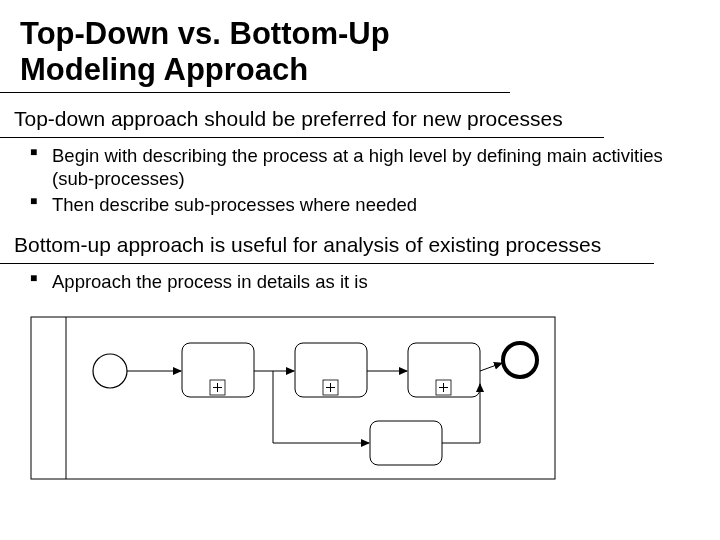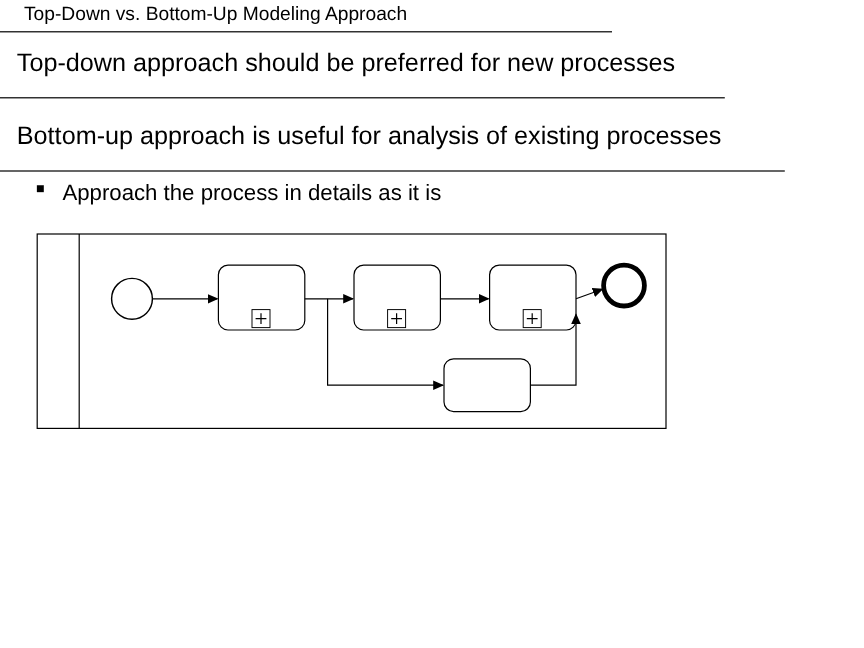--- a/index.html
+++ b/index.html
@@ -6,28 +6,29 @@
       font-family: Arial, Helvetica, sans-serif;
       margin: 0;
       padding: 0;
       width: 720px;
       height: 540px;
       background: #fff;
       color: #000;
       box-sizing: border-box;
     }
     .title {
-      font-size: 16px;
-      padding: 4px 0 4px 20px;
+      font-size: 31px;
+      padding: 16px 0 4px 20px;
       border-bottom: 1px solid #000;
       width: 490px;
+      font-weight: bold;
     }
     .section-head {
       font-size: 21px;
-      padding: 14px 0 16px 14px;
+      padding: 14px 0 6px 14px;
       border-bottom: 1px solid #000;
       display: inline-block;
     }
     ul.bullets {
       list-style: none;
       margin: 6px 0 0 0;
       padding-left: 52px;
     }
     ul.bullets li {
       font-size: 18.5px;
@@ -50,20 +51,22 @@
   </style>
 </head>
 <body>
 
 
 
 <div class="title">Top-Down vs. Bottom-Up Modeling Approach</div>
 
 <span class="section-head" style="width:590px">Top-down approach should be preferred for new processes</span>
 <ul class="bullets">
+  <li>Begin with describing the process at a high level by defining main activities (sub-processes)</li>
+  <li>Then describe sub-processes where needed</li>
 </ul>
 
 <span class="section-head" style="width:640px">Bottom-up approach is useful for analysis of existing processes</span>
 <ul class="bullets">
   <li>Approach the process in details as it is</li>
 </ul>
 
 <div class="diagram-wrap">
   <svg width="530" height="165" viewBox="0 0 530 165">
 

